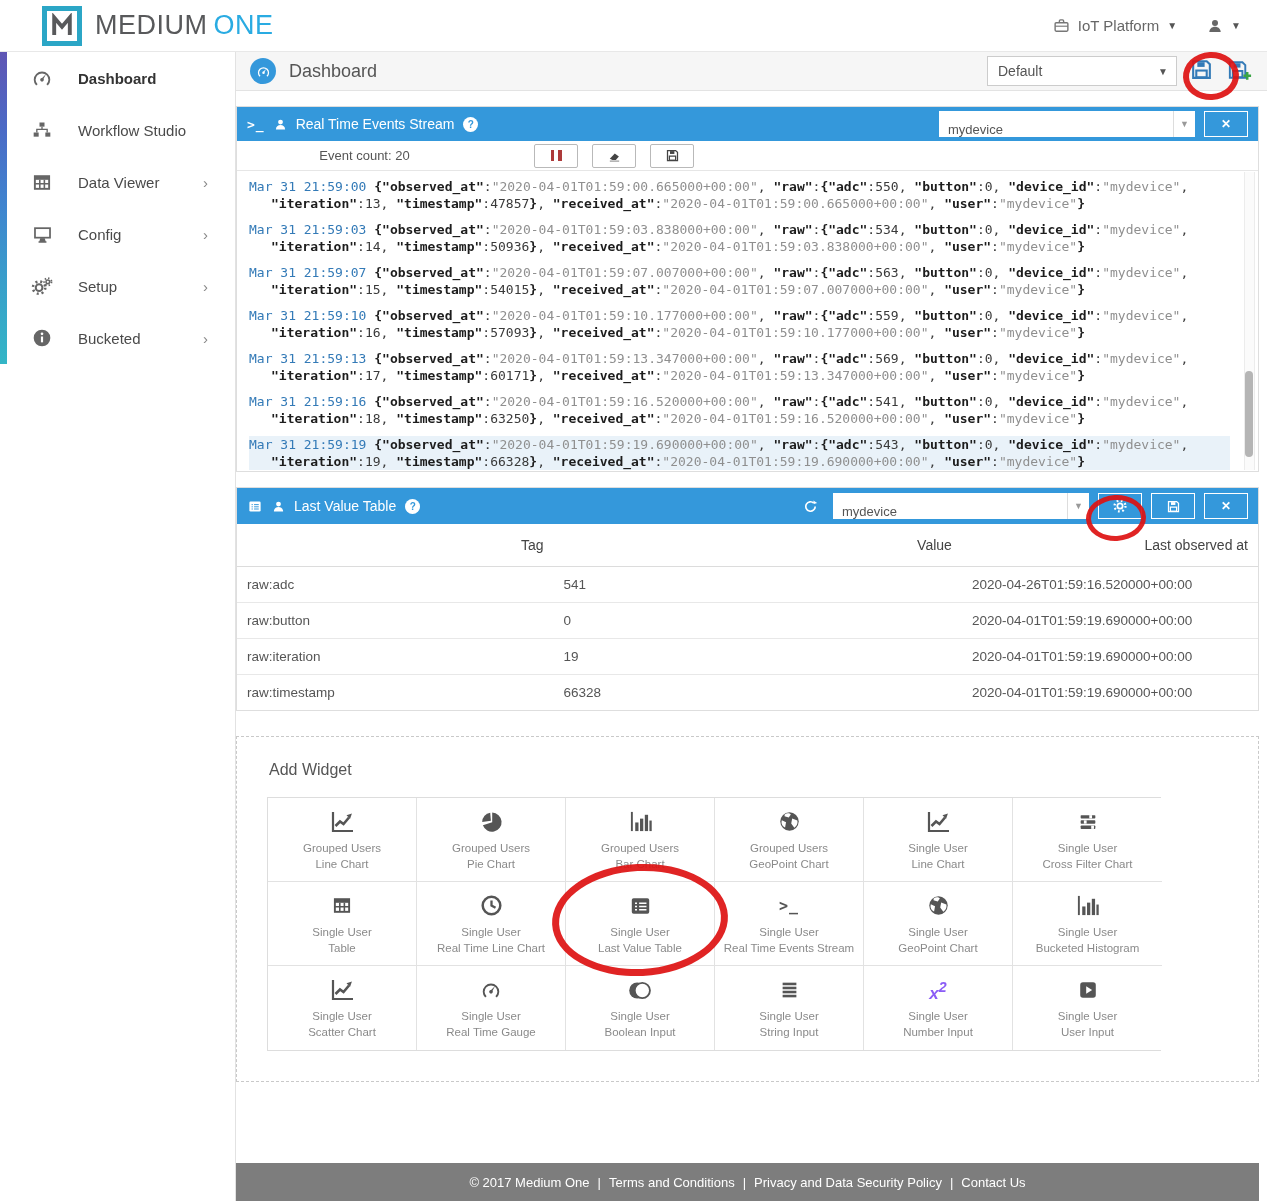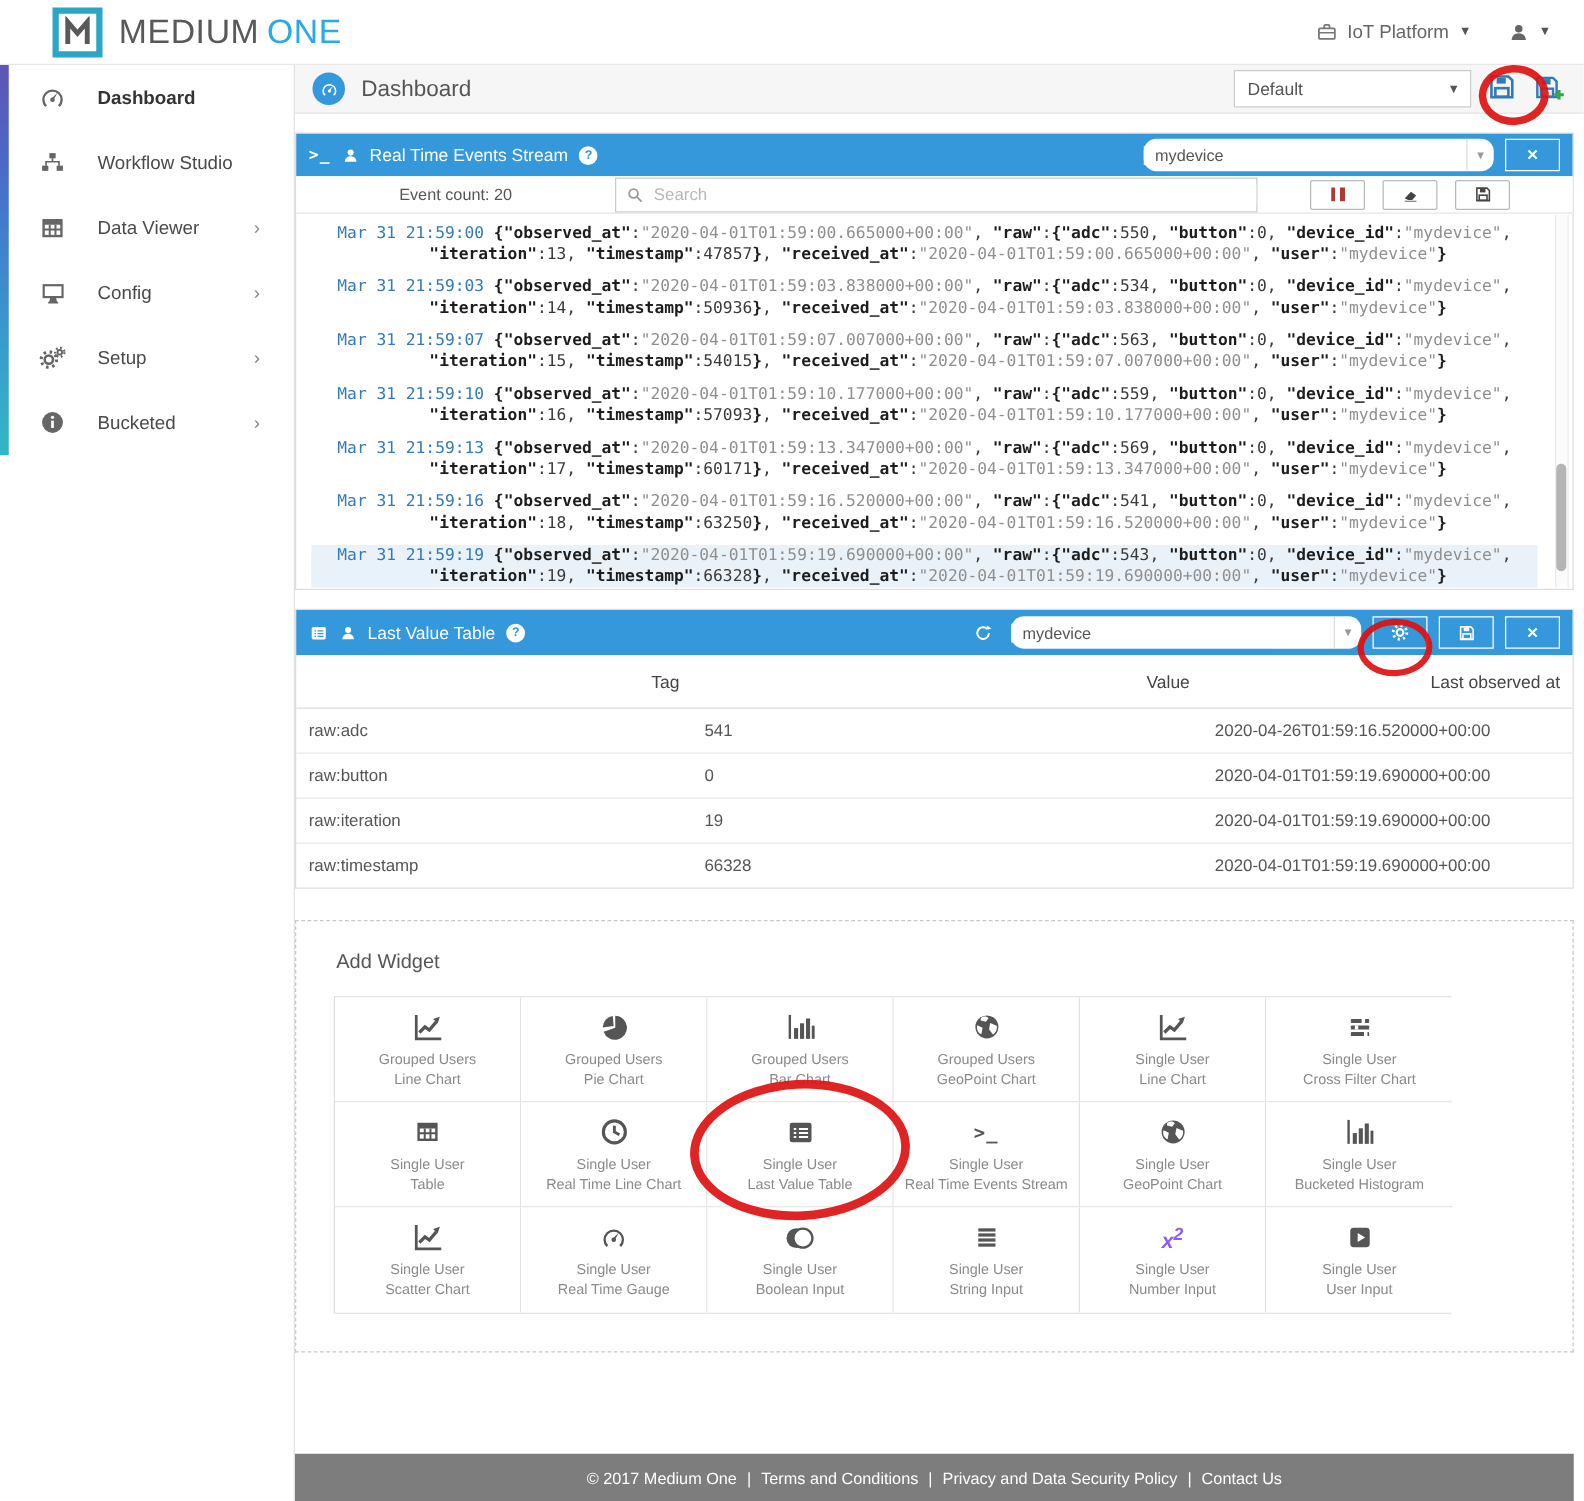--- a/index.html
+++ b/index.html
@@ -53,21 +53,21 @@
   
   .widget { margin-top:15px; border:1px solid #dedede; background:#fff; }
   .whead { height:34px; background:#3498db; display:flex; align-items:center;
            color:#fff; padding:0 10px; gap:9px; }
   .whead.tall { height:36px; }
   .wtitle { font-size:14px; }
   .term { font-family:"DejaVu Sans Mono", monospace; font-weight:bold; font-size:13px; letter-spacing:1px; }
   .help { width:15px; height:15px; border-radius:50%; background:#fff; color:#3498db;
           font-size:10px; font-weight:bold; display:flex; align-items:center; justify-content:center; flex:none; }
   .wspacer { flex:1; }
-  .wsel { width:280px; height:26px; background:#fff; display:flex; align-items:center; flex:none;border-radius:10px; }
+  .wsel { width:256px; height:26px; background:#fff; display:flex; align-items:flex-end; flex:none; }
   .wsel input { flex:1; min-width:0; border:0; outline:0; padding:0 9px; font-size:13px;
                 color:#555; font-family:inherit; }
   .sel-caret { width:22px; height:100%; border-left:1px solid #ddd; display:flex;
                align-items:center; justify-content:center; color:#999; font-size:9px; }
   .wbtn { width:44px; height:26px; border:1px solid #fff; background:transparent; color:#fff;
           display:flex; align-items:center; justify-content:center; cursor:pointer;
           font-weight:bold; font-size:12px; flex:none; }
 
   
   .toolbar { height:30px; display:flex; align-items:center; border-bottom:1px solid #e6e6e6; background:#fff; }
@@ -77,21 +77,21 @@
   .search input { flex:1; min-width:0; border:0; outline:0; font-size:13.5px; color:#555; font-family:inherit; }
   .search input::placeholder { color:#b8b8b8; }
   .tb-btns { display:flex; gap:14px; margin:0 50px 0 42px; flex:none; }
   .tbtn { width:44px; height:24px; border:1px solid #b9b9b9; border-radius:2px; background:#fff;
           display:flex; align-items:center; justify-content:center; color:#444; cursor:pointer; }
   .pausebars span { display:inline-block; width:3.5px; height:11px; background:#ad3a3a; margin:0 2px; }
 
   
   .logarea { height:300px; position:relative; padding:7px 28px 6px 12px; overflow:hidden;
              font-family:"DejaVu Sans Mono", monospace; font-size:13px; line-height:17px; color:#333; }
-  .log-entry { margin-bottom:9px; white-space:nowrap;text-align:center; }
+  .log-entry { margin-bottom:9px; white-space:nowrap; }
   .log-entry .l2 { padding-left:22px; }
   .log-entry.hl { background:#e9f2f9; }
   .t { color:#337ab7; }
   .k { font-weight:bold; color:#1d1d1d; }
   .s { color:#8f8f8f; }
   .n { color:#3a3a3a; }
   .p { color:#1d1d1d; font-weight:bold; }
   .vtrack { position:absolute; right:3px; top:1px; bottom:1px; width:11px; background:#fbfbfb;
             border-left:1px solid #ececec; border-right:1px solid #ececec; }
   .vthumb { position:absolute; right:1px; width:8px; height:86px; bottom:13px;
@@ -287,29 +287,20 @@
         <span class="help">?</span>
         <span class="wspacer"></span>
         <div class="wsel">
           <input readonly="" value="mydevice" style="">
           <span class="sel-caret">▼</span>
         </div>
         <button class="wbtn">✕</button>
       </div>
       <div class="toolbar">
         <div class="evcount">Event count: 20</div>
-        <div class="search">
-          <span class="ic">
-            <svg width="14" height="14" viewBox="0 0 24 24">
-                <circle cx="10" cy="10" r="6" fill="none" stroke="#999" stroke-width="2.5"></circle>
-                <path d="M14.5 14.5L21 21" stroke="#999" stroke-width="2.5"></path>
-              </svg>
-          </span>
-          <input placeholder="Search" style="">
-        </div>
         <div class="tb-btns">
           <button class="tbtn pausebars">
               <span></span>
               <span></span>
             </button>
           <button class="tbtn">
             <span class="ic">
               <svg width="15" height="14" viewBox="0 0 24 24" fill="#444">
                   <path d="M4 16.5l8.5-9 7 5.2-5.3 6.3H8.5z"></path>
                   <path d="M4 20h16v1.4H4z" fill="#666"></path>

